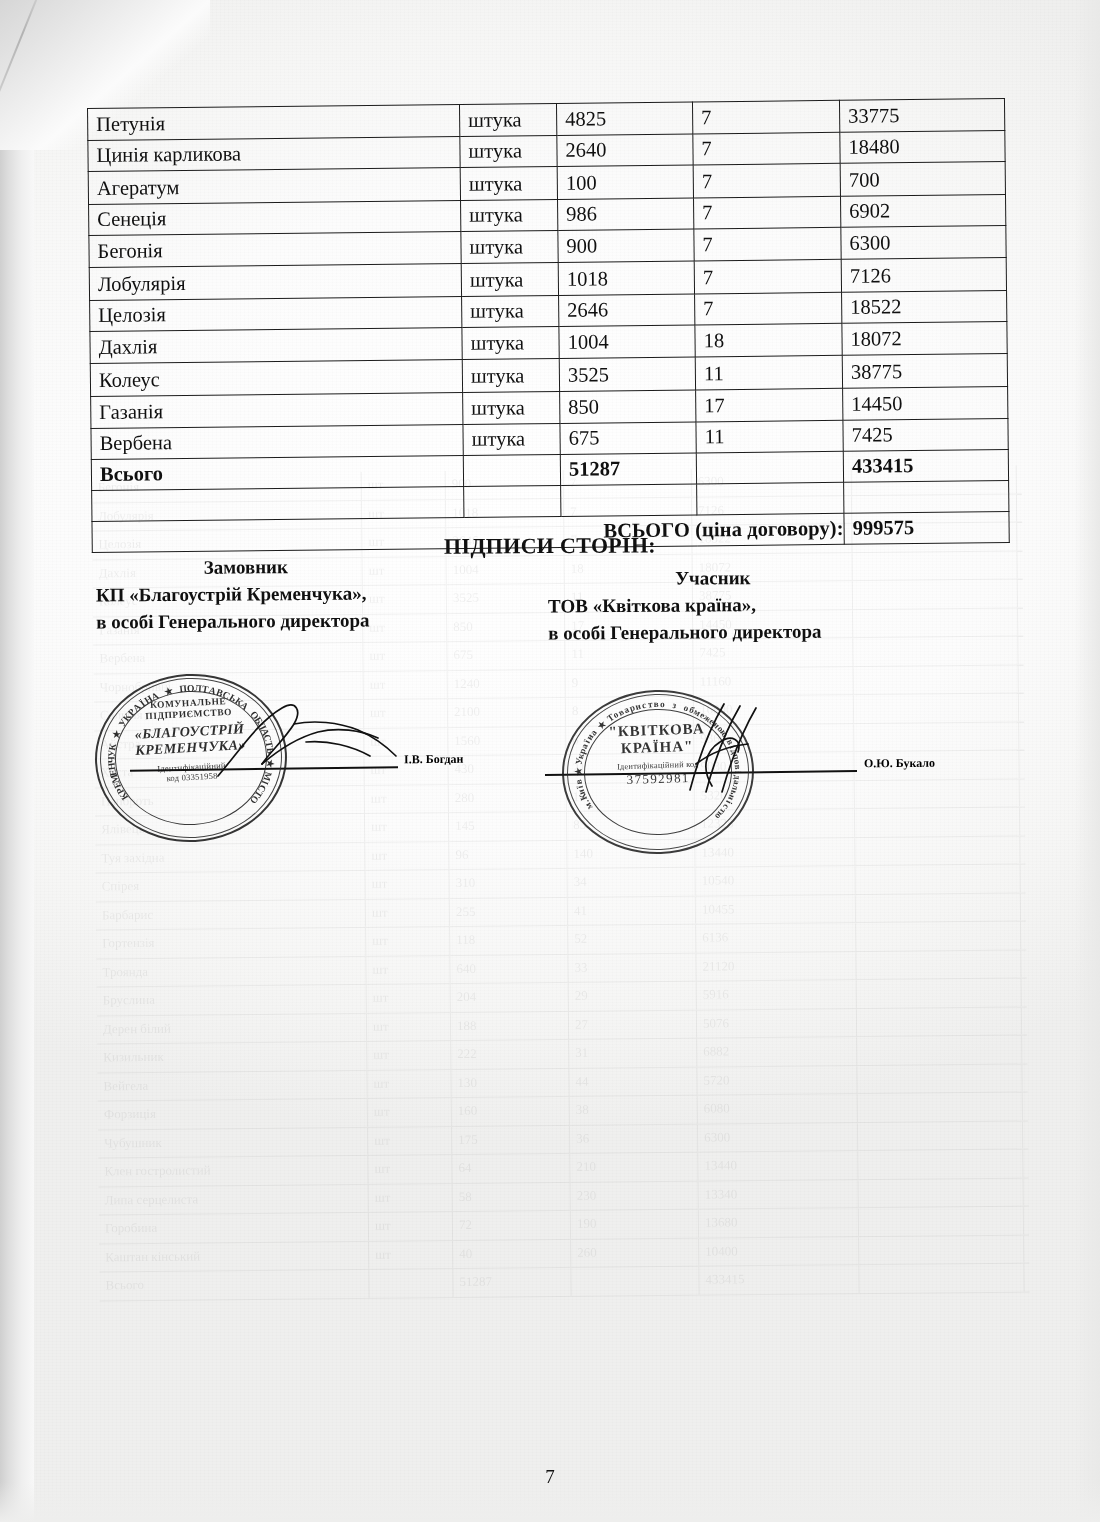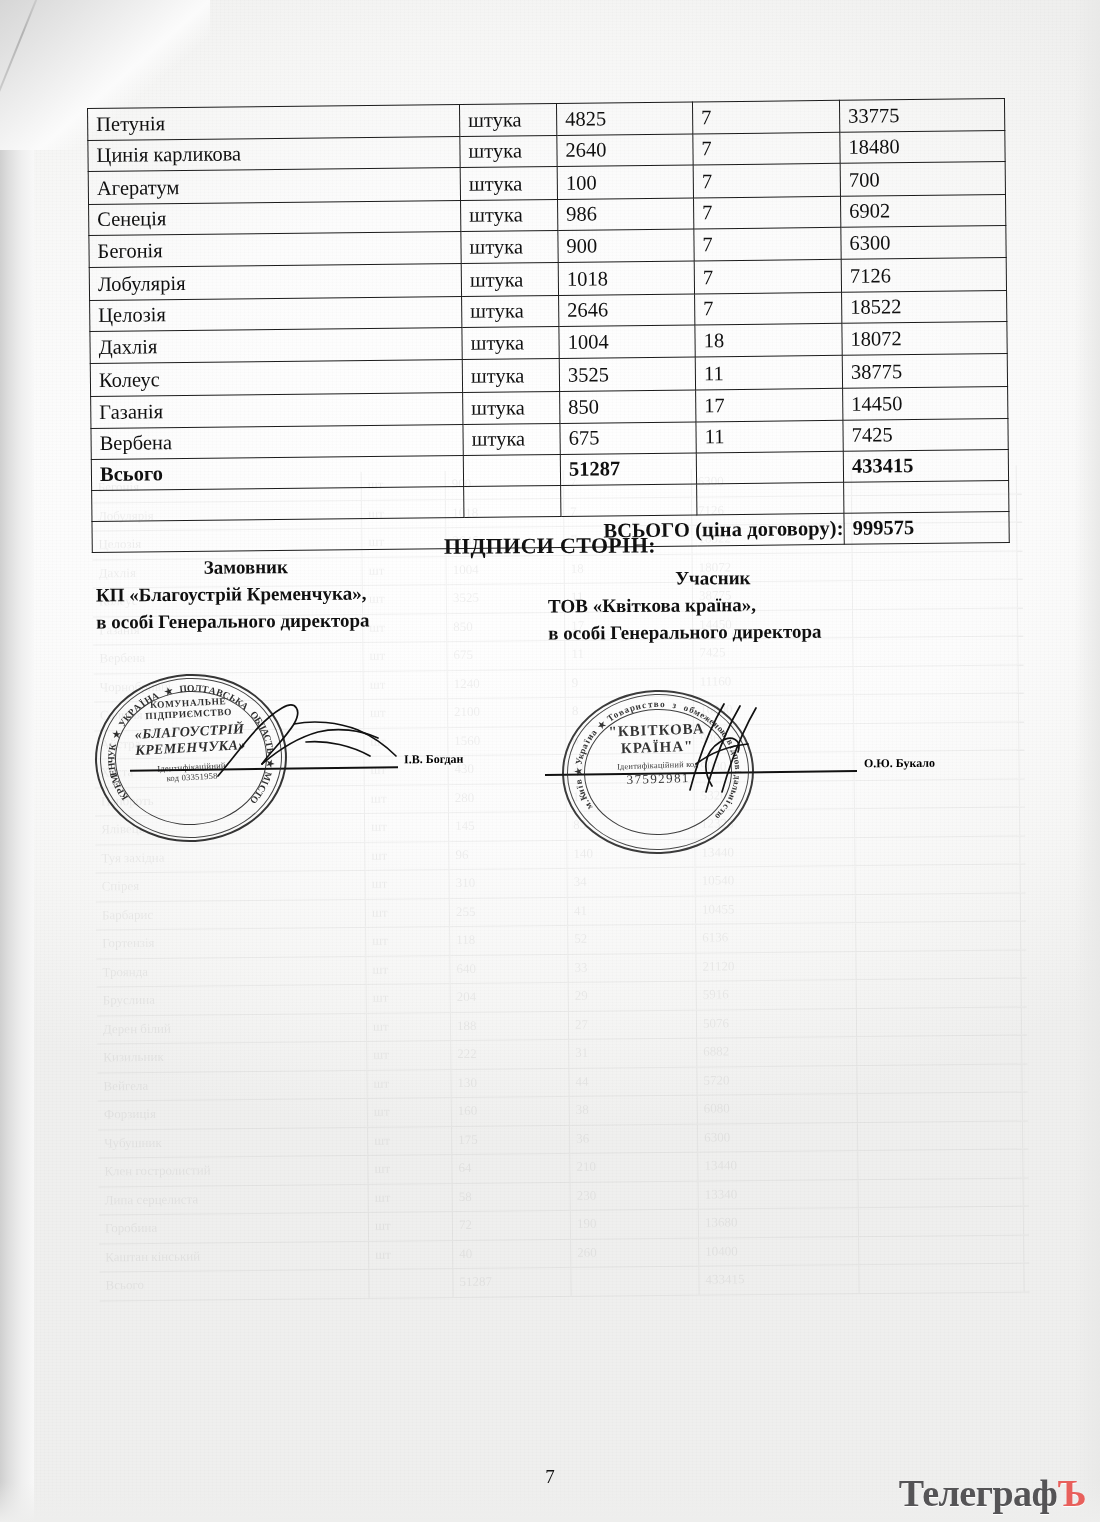--- a/index.html
+++ b/index.html
@@ -1093,17 +1093,14 @@
       <path d="M18 96 C 26 66, 38 34, 52 10"></path>
       <path d="M34 98 C 42 68, 54 36, 68 12"></path>
       <path d="M50 98 C 58 70, 70 38, 84 14"></path>
       <path d="M24 70 C 40 58, 56 52, 76 50"></path>
       <path d="M40 92 C 30 76, 32 58, 48 48 C 60 40, 70 46, 66 58"></path>
     </g>
   </svg>
 
   <div id="page-num">7</div>
 
-  <div id="watermark">
-    <span class="w-dark">Телеграф</span><span class="w-red">Ъ</span>
-  </div>
 
 </div>
 
 </body></html>

